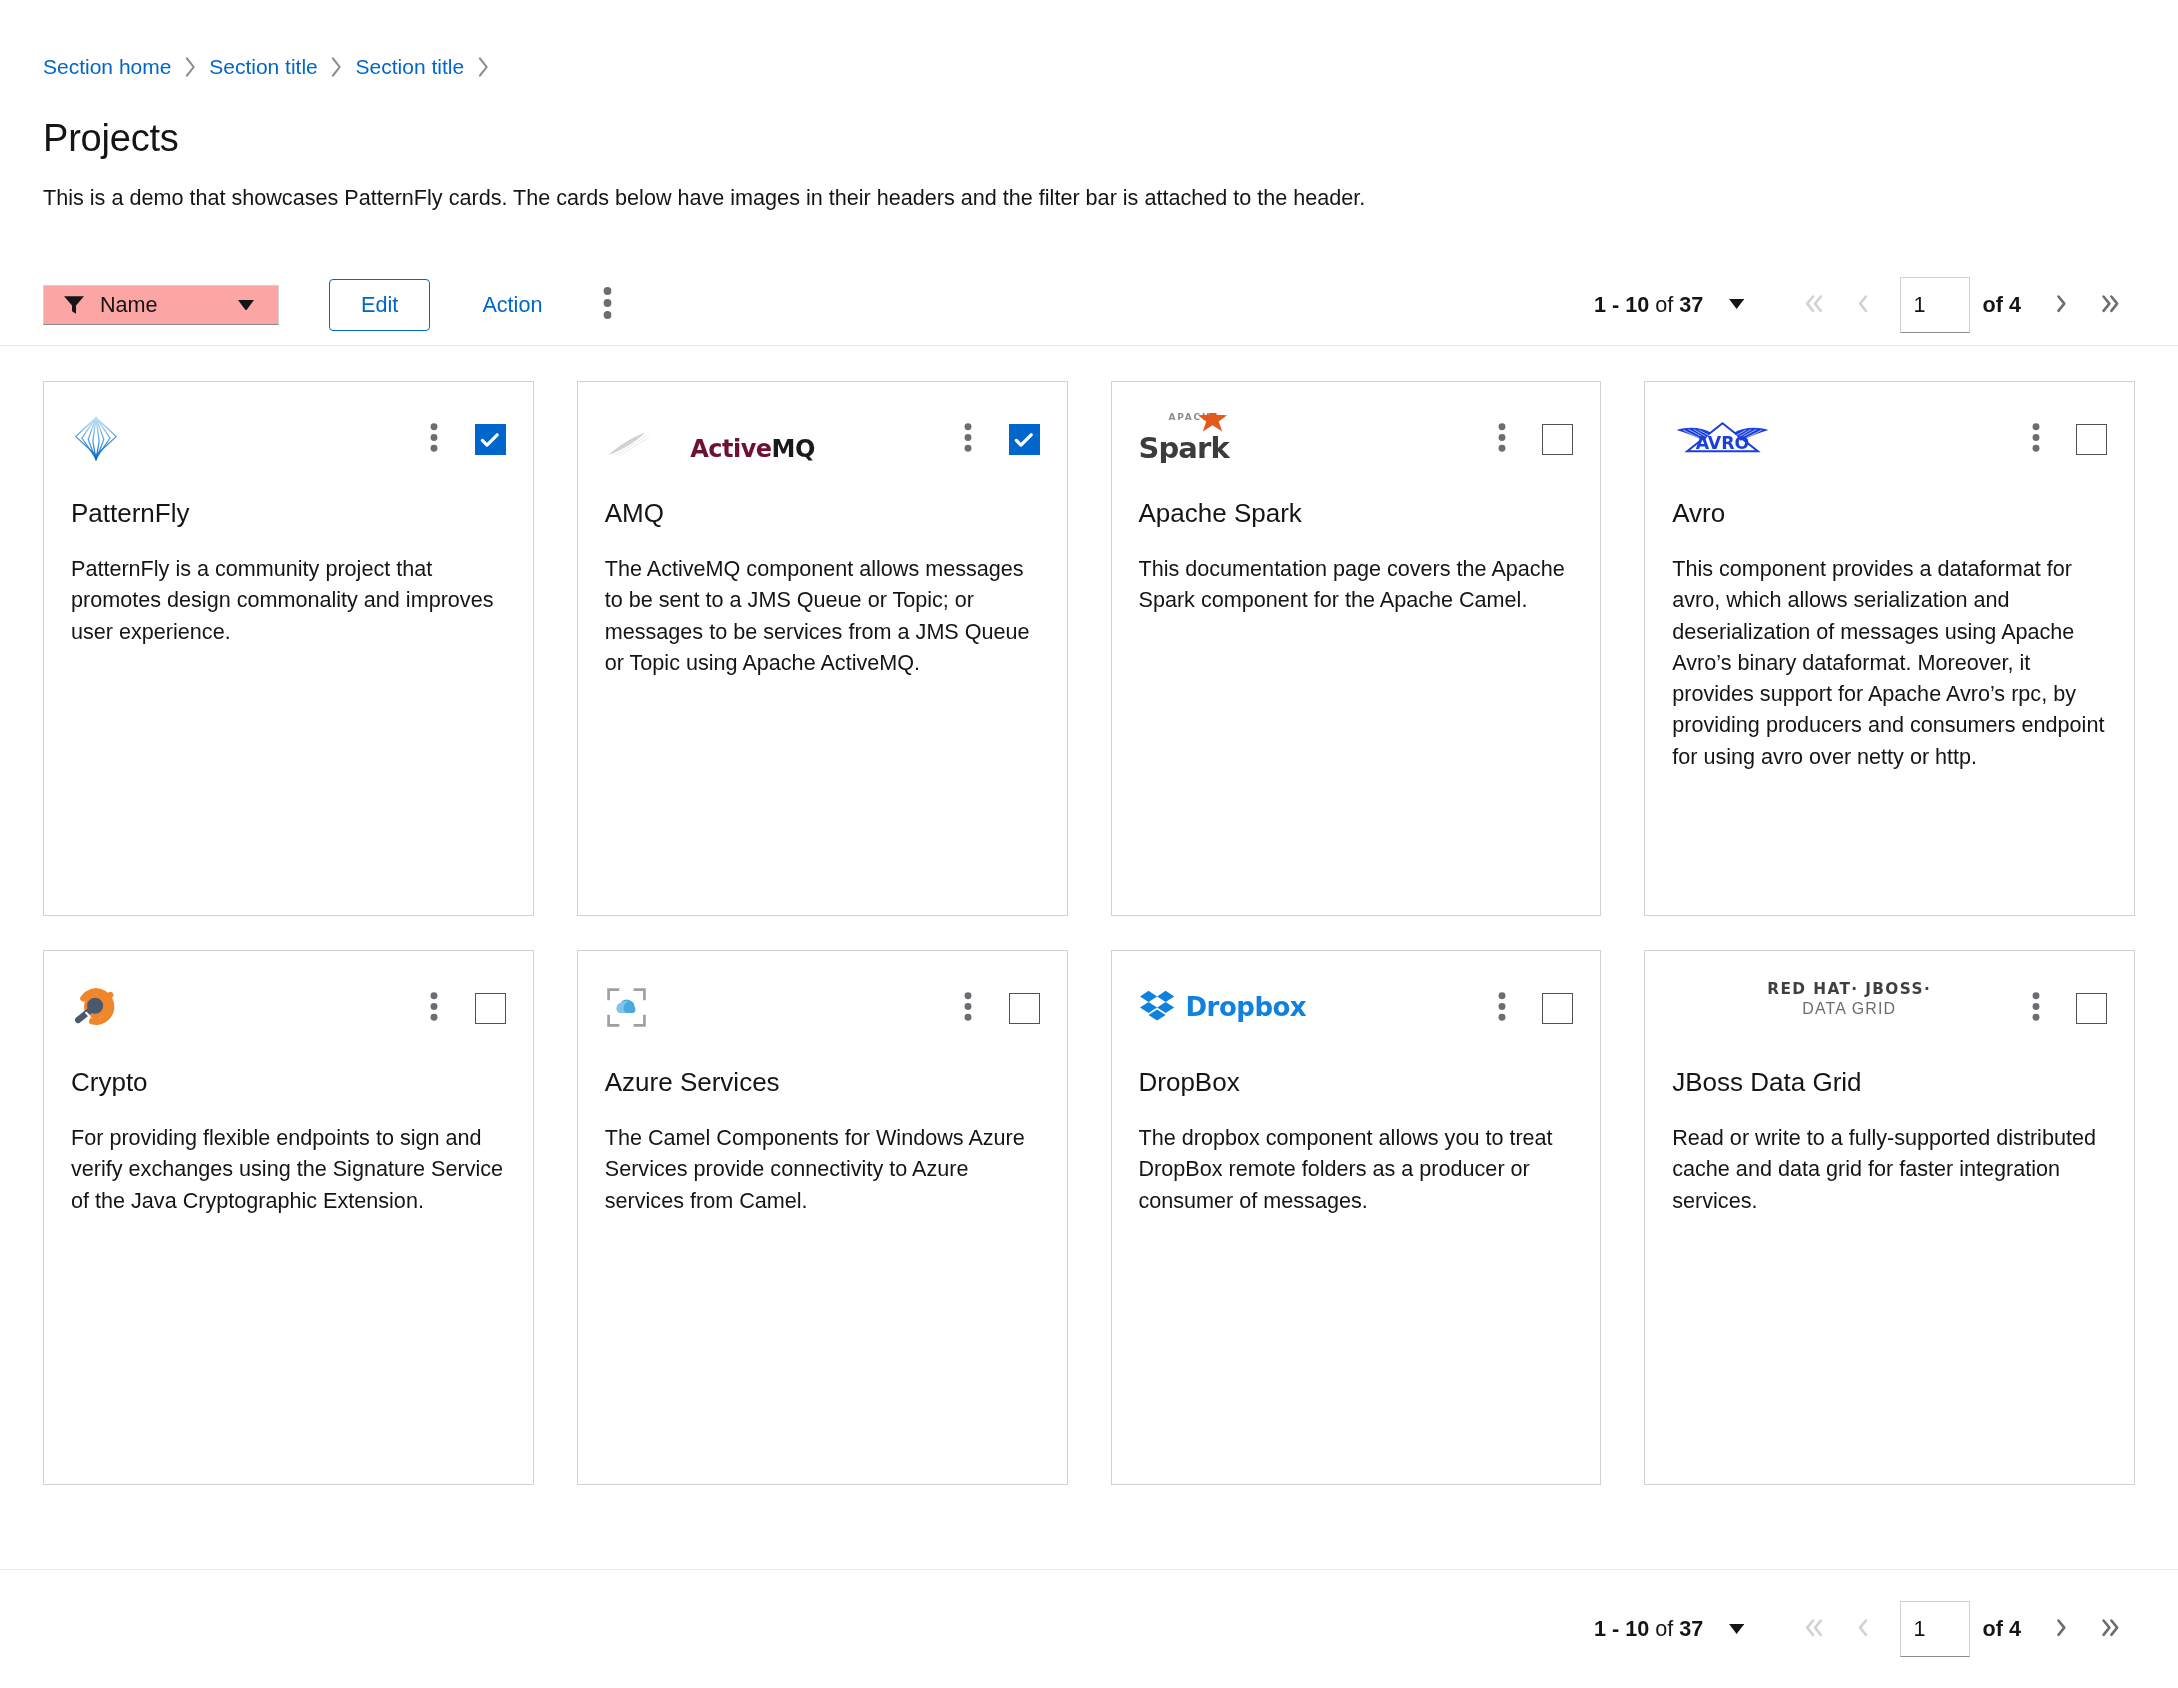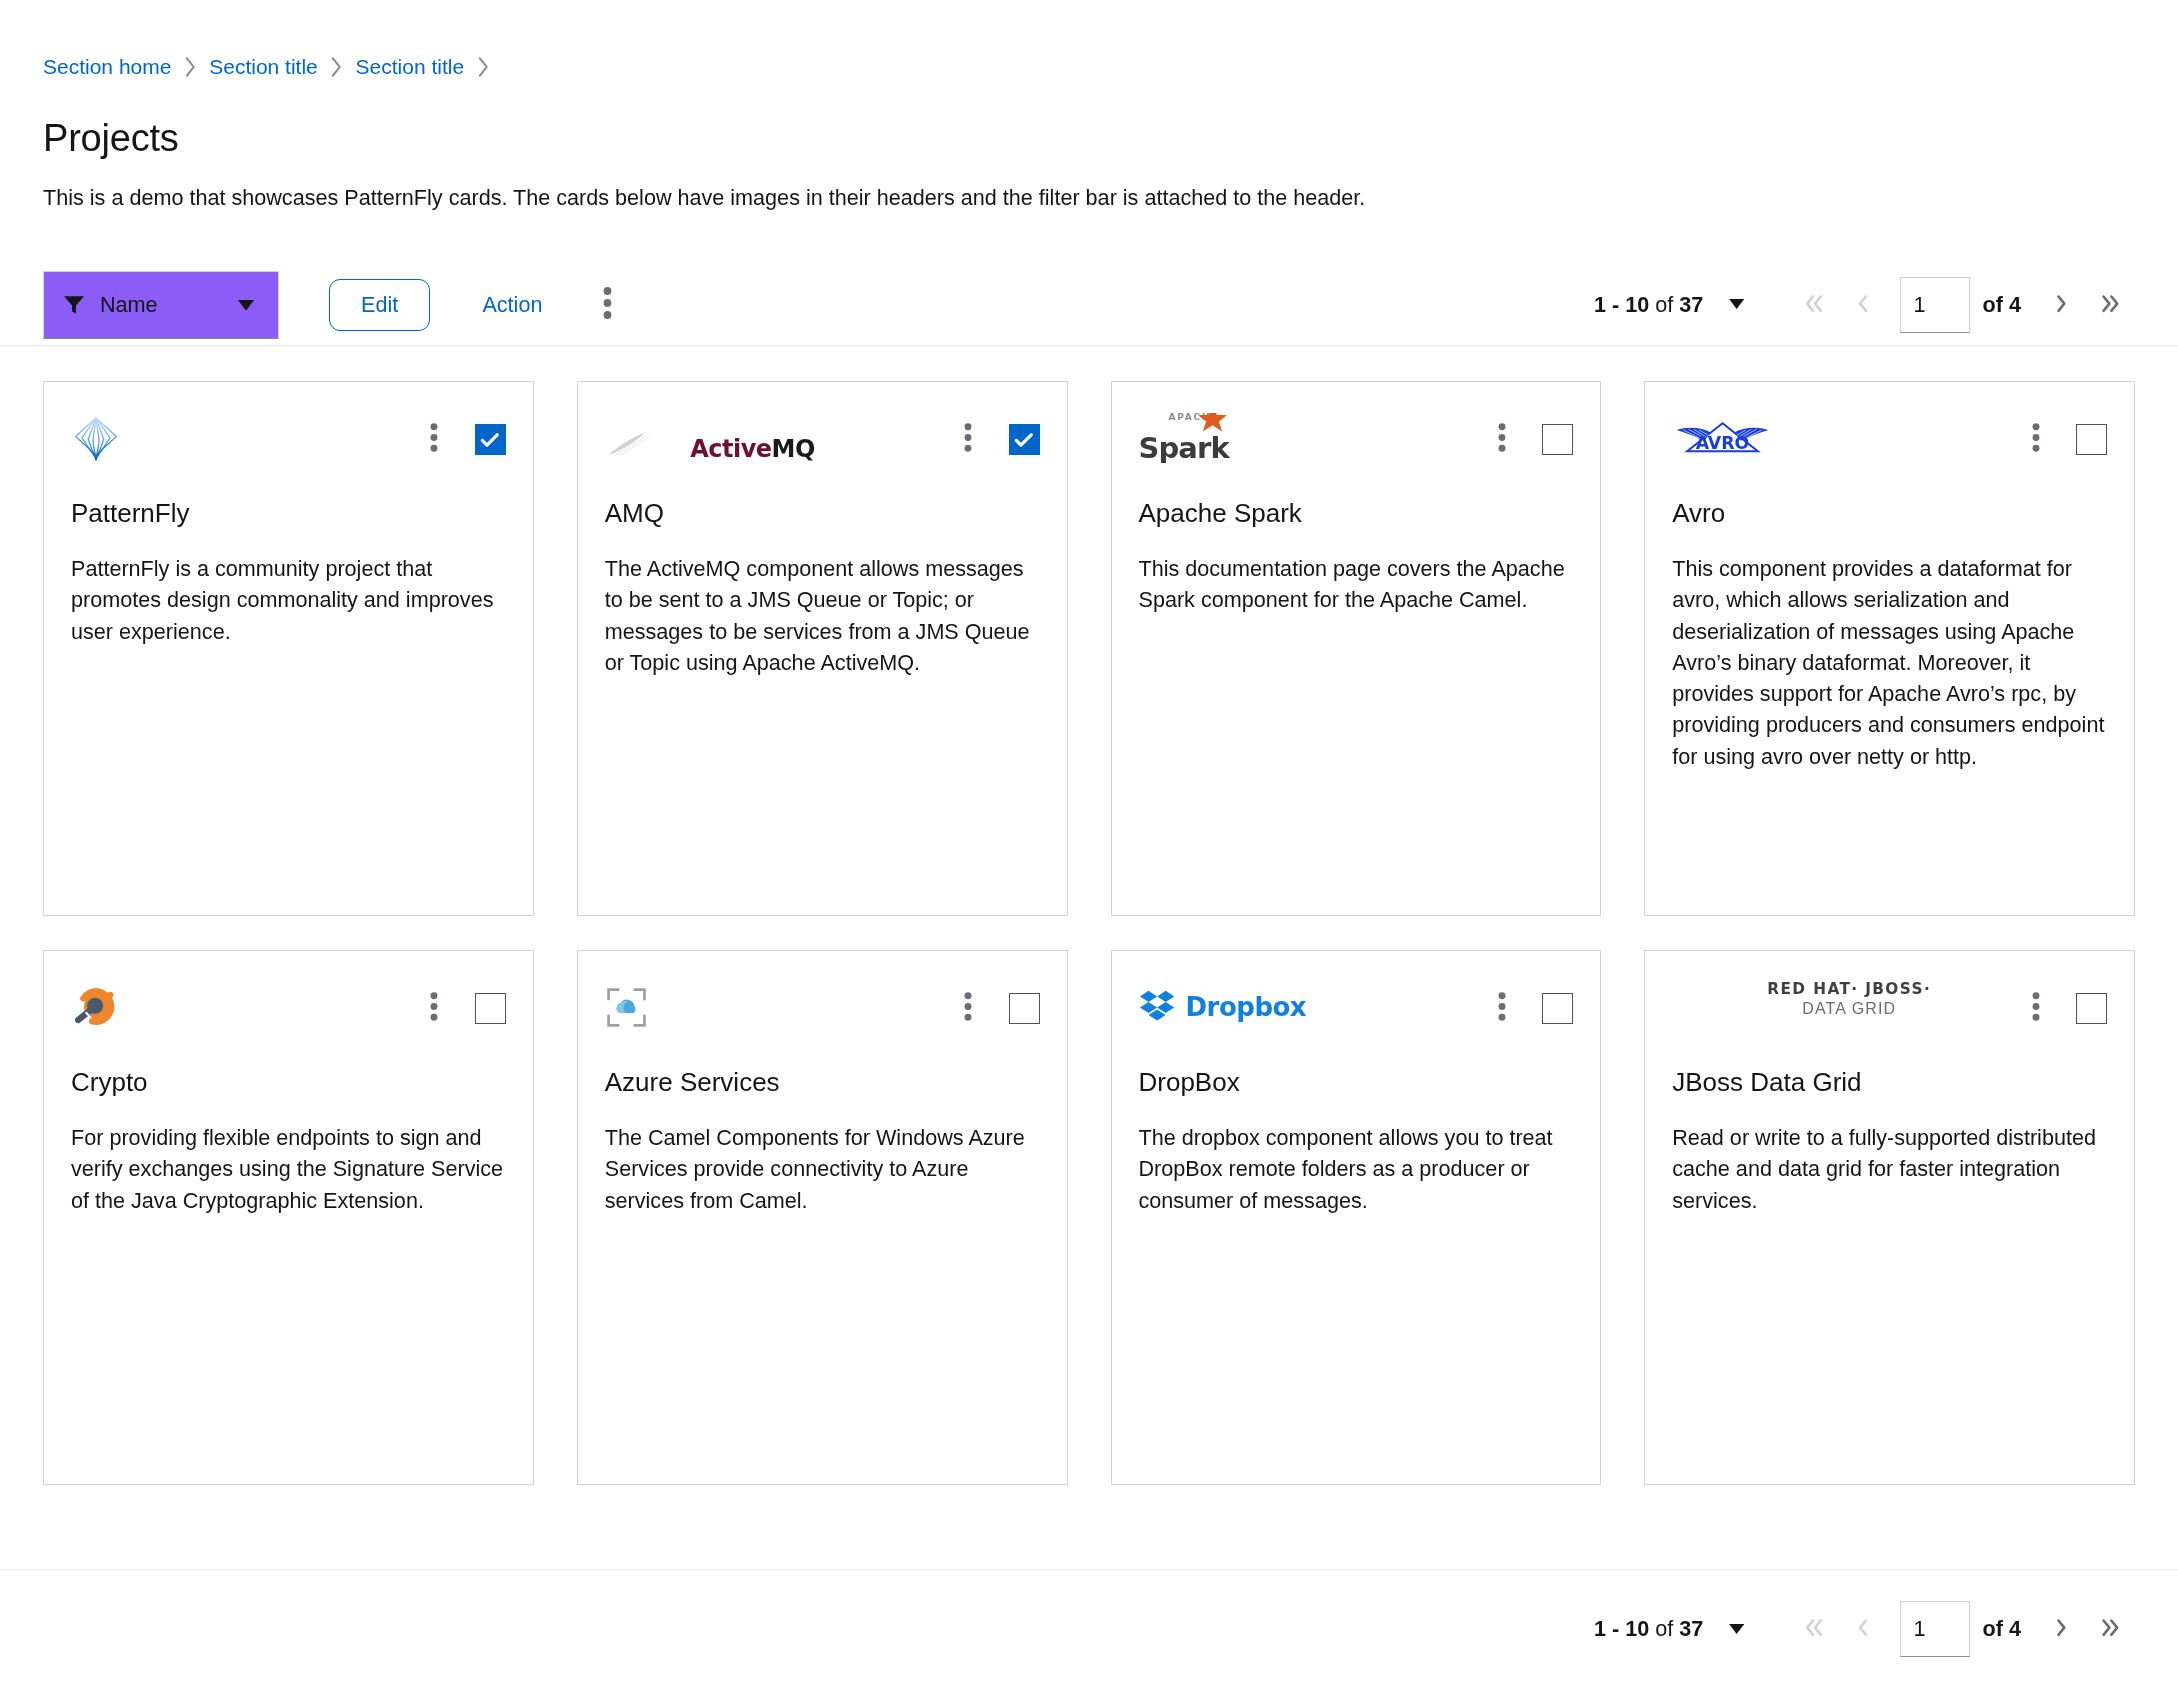--- a/index.html
+++ b/index.html
@@ -70,42 +70,42 @@
   .toolbar-left { display: flex; align-items: center; }
   .toolbar-right {
     margin-left: auto;
     display: flex;
     align-items: center;
   }
 
   .filter-select {
     display: flex;
     align-items: center;
-    height: 68px;
+    height: 40px;
     min-width: 236px;
     padding: 0 24px 0 20px;
     border: 0.9px solid #d2d2d2;
     border-bottom: 1.8px solid #8a8d90;
-    background: #8b5cf6;
+    background: #fca5a5;
     cursor: pointer;
   }
   .filter-icon { margin-right: 16px; display: flex; }
   .filter-label {
     font-size: 21.6px;
     color: #151515;
     flex: 1;
   }
   .caret { margin-left: 23.4px; display: flex; }
 
   .edit-btn {
     margin-left: 50px;
     height: 52px;
     padding: 0 31px;
     border: 1.8px solid #0066cc;
-    border-radius: 11px;
+    border-radius: 4px;
     background: #fff;
     color: #0066cc;
     font-size: 21.6px;
     font-family: inherit;
     cursor: pointer;
     display: flex;
     align-items: center;
   }
   .action-btn {
     margin-left: 45px;

